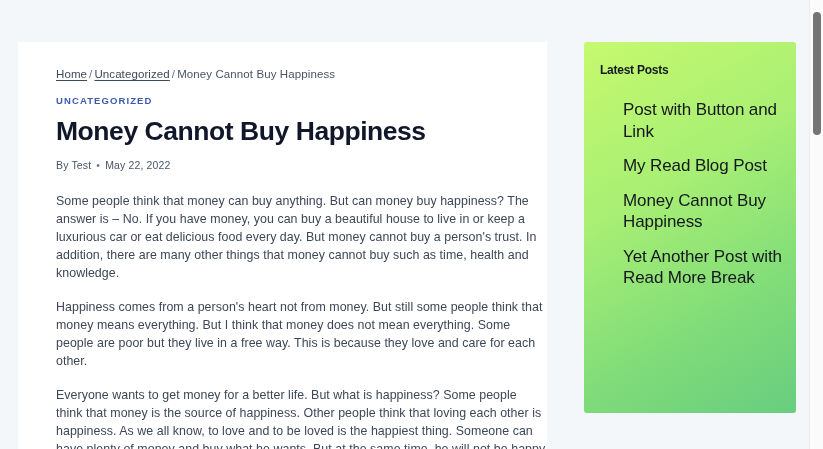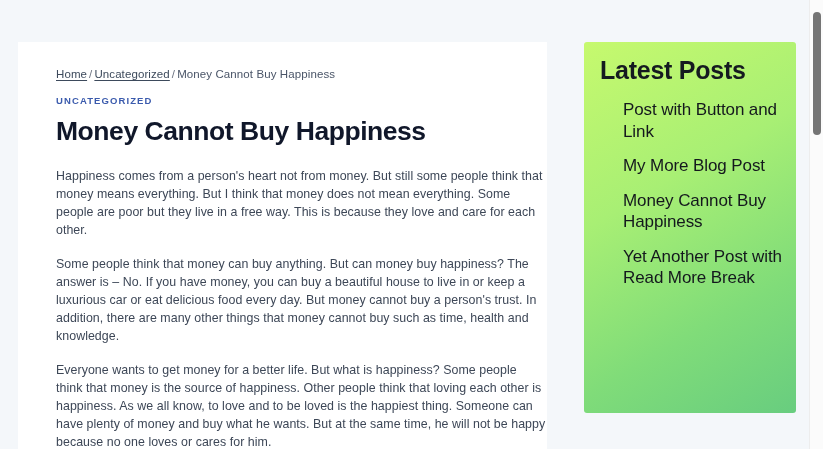--- a/index.html
+++ b/index.html
@@ -112,21 +112,21 @@
     top: 42px;
     width: 212px;
     height: 371px;
     background: linear-gradient(150deg, #c6f96e 0%, #a8ef74 38%, #80dc79 72%, #68cd7f 100%);
     border-radius: 3px;
     overflow: hidden;
   }
 
   #sidebar-title {
     margin: 16px 0 16px 16px;
-    font-size: 25px;
+    font-size: 12px;
     font-weight: 700;
     color: #151a20;
     letter-spacing: -0.25px;
     line-height: 24px;
   }
 
   #sidebar-list {
     list-style: none;
     margin: 17px 0 0 0;
     padding: 0;
@@ -171,35 +171,38 @@
     <article id="article-card">
 
       <nav id="breadcrumb">
         <a href="#">Home</a><span class="sep">/</span><a href="#">Uncategorized</a><span class="sep">/</span><span class="current">Money Cannot Buy Happiness</span>
       </nav>
 
       <div id="category-label">UNCATEGORIZED</div>
 
       <h1 id="post-title">Money Cannot Buy Happiness</h1>
 
+      <div id="post-meta">
+        <span>By Test</span><span class="meta-dot">•</span><span>May 22, 2022</span>
+      </div>
 
       <div id="post-body">
+        <p>Some people think that money can buy anything. But can money buy happiness? The answer is – No. If you have money, you can buy a beautiful house to live in or keep a luxurious car or eat delicious food every day. But money cannot buy a person's trust. In addition, there are many other things that money cannot buy such as time, health and knowledge.</p>
         <p>Happiness comes from a person's heart not from money. But still some people think that money means everything. But I think that money does not mean everything. Some people are poor but they live in a free way. This is because they love and care for each other.</p>
-        <p>Some people think that money can buy anything. But can money buy happiness? The answer is – No. If you have money, you can buy a beautiful house to live in or keep a luxurious car or eat delicious food every day. But money cannot buy a person's trust. In addition, there are many other things that money cannot buy such as time, health and knowledge.</p>
         <p>Everyone wants to get money for a better life. But what is happiness? Some people think that money is the source of happiness. Other people think that loving each other is happiness. As we all know, to love and to be loved is the happiest thing. Someone can have plenty of money and buy what he wants. But at the same time, he will not be happy because no one loves or cares for him.</p>
 
       </div>
 
     </article>
 
     <aside id="sidebar-widget">
       <h2 id="sidebar-title">Latest Posts</h2>
       <ul id="sidebar-list">
         <li><a href="#">Post with Button and Link</a></li>
-        <li><a href="#">My More Blog Post</a></li>
+        <li><a href="#">My Read Blog Post</a></li>
         <li><a href="#">Money Cannot Buy Happiness</a></li>
         <li><a href="#">Yet Another Post with Read More Break</a></li>
       </ul>
     </aside>
 
   </div>
 
   <div id="scrollbar-track">
     <div id="scrollbar-thumb"></div>
   </div>

